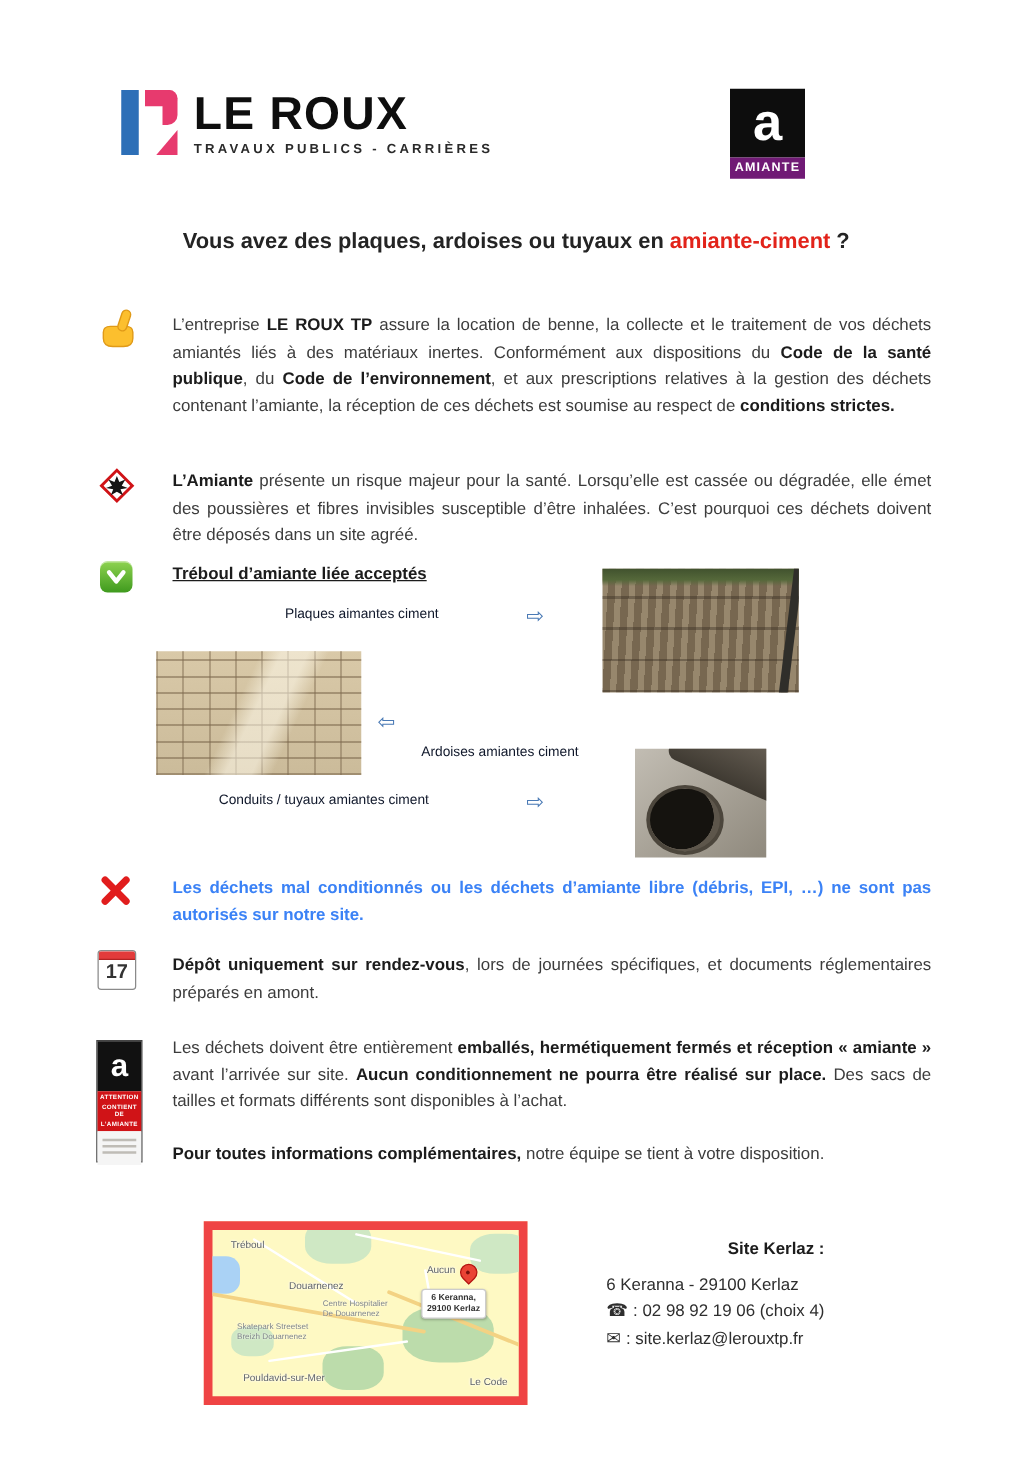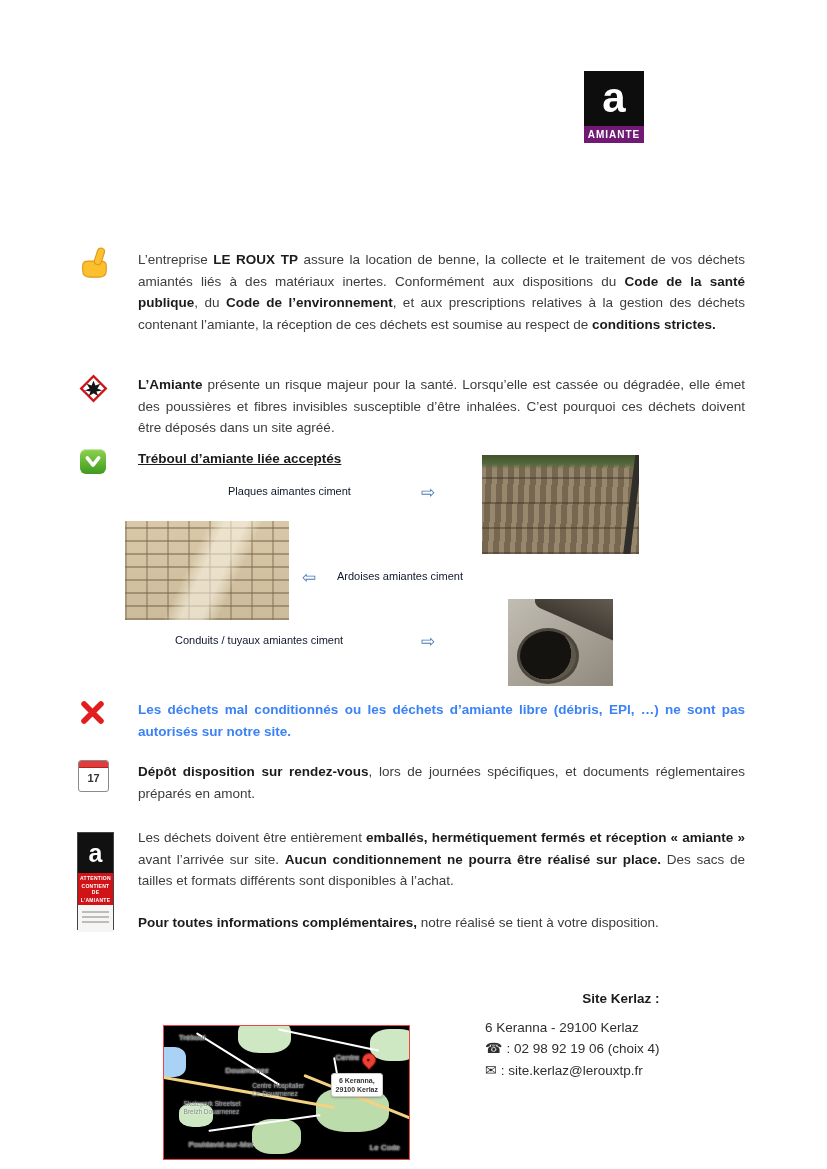--- a/index.html
+++ b/index.html
@@ -46,21 +46,21 @@
 
   
   .ic{position:absolute;}
   .ic-finger{left:77px;top:246px;}
   .ic-hazard{left:78px;top:373px;}
   .ic-green{left:80px;top:449px;width:26px;height:25px;border-radius:6px;
             background:linear-gradient(180deg,#8fd351,#3f9a1e);box-shadow:inset 0 1px 0 rgba(255,255,255,.5);}
   .ic-redx{left:79px;top:699px;}
   .ic-cal{left:78px;top:760px;width:29px;height:30px;background:#fff;border:1.5px solid #8a8a8a;border-radius:3px;overflow:hidden;}
   .cal-top{height:6px;background:#e23b3b;border-bottom:1px solid #b22222;}
-  .cal-num{font-size:11px;font-weight:700;color:#333;text-align:center;line-height:20px;}
+  .cal-num{font-size:16px;font-weight:700;color:#333;text-align:center;line-height:20px;}
 
   .ic-label{left:77px;top:832px;width:37px;height:98px;border:1px solid #444;box-sizing:border-box;}
   .lab-black{height:40px;background:#111;color:#fff;font-size:25px;font-weight:700;text-align:center;line-height:40px;}
   .lab-red{height:32px;background:#d01317;color:#fff;font-size:5px;font-weight:700;text-align:center;
            display:flex;flex-direction:column;justify-content:center;gap:2px;letter-spacing:.3px;}
   .lab-white{height:24px;background:#f5f5f5;padding-top:3px;}
   .lab-white .hl{height:2px;background:#bfbcb6;margin:3px 4px 0 4px;}
 
   
   .photo{position:absolute;overflow:hidden;}
@@ -77,22 +77,22 @@
       repeating-linear-gradient(90deg,rgba(125,105,78,.45) 0 1.6px,rgba(0,0,0,0) 1.6px 21px),
       linear-gradient(180deg,#d9c9a8,#cbbb9a);}
   .photo-pipe{left:508px;top:599px;width:105px;height:87px;
     background:linear-gradient(140deg,#c2bdb3,#8f897d);}
   .pipe-body{position:absolute;left:28%;top:-18%;width:100%;height:52%;background:linear-gradient(180deg,#6a6257,#3f3a32);
              transform:rotate(24deg);border-radius:8px;}
   .pipe-hole{position:absolute;left:9%;top:33%;width:56px;height:50px;border-radius:50%;border:3px solid #4c463c;
              background:radial-gradient(circle at 45% 45%,#15130f 0 62%,#5d564b 63% 78%,#837b6d 79%);}
 
   
-  .map{position:absolute;left:163px;top:977px;width:245px;height:133px;background:#000000;
-       border:1px solid #ef4444;overflow:hidden;margin-top:48px;}
+  .map{position:absolute;left:163px;top:977px;width:245px;height:133px;background:#fef9c3;
+       border:7px solid #ef4444;overflow:hidden;}
   .m-green{position:absolute;background:#cfe8c4;border-radius:40%;}
   .m-green.d{background:#bcdcab;}
   .m-water{position:absolute;background:#aad2f5;border-radius:35%;}
   .m-road{position:absolute;height:3px;border-radius:2px;}
   .m-road.y{background:#f3d283;}
   .m-road.w{background:#ffffff;height:2px;}
   .m-town{position:absolute;font-size:8px;color:#5f6368;text-shadow:0 0 2px #fff,0 0 2px #fff;white-space:nowrap;}
   .m-poi{position:absolute;font-size:6.5px;color:#80868b;width:62px;line-height:1.2;text-shadow:0 0 2px #fff;}
   .m-marker{position:absolute;left:81%;top:20%;width:12px;height:12px;background:#ea4335;border:1px solid #b31412;
             border-radius:50% 50% 50% 0;transform:rotate(-45deg);}
@@ -103,26 +103,39 @@
 
   .contact{position:absolute;left:485px;top:988px;font-size:13.5px;color:#2e2e2e;line-height:21.5px;}
   .c-title{font-weight:700;margin-bottom:7px;color:#1c1c1c;text-align:right;}
   .c-ic{margin-right:4px;font-size:14px;}
 </style>
 </head>
 <body>
 
 <div class="page">
 
+  <div class="leroux">
+    <div class="mark">
+      <div class="bar"></div>
+      <div class="arch-h"></div>
+      <div class="arch-v"></div>
+      <div class="tri"></div>
+    </div>
+    <div>
+      <div class="logo-title">LE ROUX</div>
+      <div class="logo-sub">TRAVAUX PUBLICS - CARRIÈRES</div>
+    </div>
+  </div>
 
   <div class="badge">
     <div class="badge-a">a</div>
     <div class="badge-band">AMIANTE</div>
   </div>
 
+  <h1 class="title"><span>Vous avez des plaques, ardoises ou tuyaux en </span><span class="red">amiante-ciment</span><span> ?</span></h1>
 
   <div class="ic ic-finger">
     <svg viewBox="0 0 36 36" width="34" height="34">
       <path d="M6 21 q0 -5 6 -5 l13 0 q6 0 6 5 l0 5 q0 7 -8 7 l-9 0 q-8 0 -8 -7 z" fill="#fcbf2e" stroke="#e09a18" stroke-width="1.2"></path>
       <rect x="20" y="2" width="7.5" height="18" rx="3.7" fill="#fcbf2e" stroke="#e09a18" stroke-width="1.2" transform="rotate(18 23.7 11)"></rect>
     </svg>
   </div>
   <p class="para p-intro"><span>L’entreprise </span><span class="b">LE ROUX TP</span><span> assure la location de benne, la collecte et le traitement de vos déchets amiantés liés à des matériaux inertes. Conformément aux dispositions du </span><span class="b">Code de la santé publique</span><span>, du </span><span class="b">Code de l’environnement</span><span>, et aux prescriptions relatives à la gestion des déchets contenant l’amiante, la réception de ces déchets est soumise au respect de </span><span class="b">conditions strictes.</span></p>
 
   <div class="ic ic-hazard">
@@ -141,77 +154,77 @@
   <div class="acc-head">Tréboul d’amiante liée acceptés</div>
 
   <span class="acc-label" style="left:228px;top:485px">Plaques aimantes ciment</span>
   <span class="acc-arrow" style="left:421px;top:484px">⇨</span>
   <div class="photo photo-plaques">
     <div class="rail"></div>
   </div>
 
   <div class="photo photo-ardoises"></div>
   <span class="acc-arrow" style="left:302px;top:569px">⇦</span>
-  <span class="acc-label" style="left:337px;top:570px">Ardoises amiantes ciment</span>
+  <span class="acc-label" style="left:337px;top:596px">Ardoises amiantes ciment</span>
 
   <span class="acc-label" style="left:175px;top:634px">Conduits / tuyaux amiantes ciment</span>
   <span class="acc-arrow" style="left:421px;top:633px">⇨</span>
   <div class="photo photo-pipe">
     <div class="pipe-body"></div>
     <div class="pipe-hole"></div>
   </div>
 
   <div class="ic ic-redx">
     <svg viewBox="0 0 24 24" width="27" height="27">
       <path d="M4.5 4.5 L19.5 19.5 M19.5 4.5 L4.5 19.5" stroke="#e11d1d" stroke-width="5" stroke-linecap="round"></path>
     </svg>
   </div>
   <p class="para p-notallowed allbold"><span class="b">Les déchets mal conditionnés ou les déchets d’amiante libre (débris, EPI, …) ne sont pas autorisés sur notre site.</span></p>
 
   <div class="ic ic-cal">
     <div class="cal-top"></div>
     <div class="cal-num">17</div>
   </div>
-  <p class="para p-appointment"><span class="b">Dépôt disposition sur rendez-vous</span><span>, lors de journées spécifiques, et documents réglementaires préparés en amont.</span></p>
+  <p class="para p-appointment"><span class="b">Dépôt uniquement sur rendez-vous</span><span>, lors de journées spécifiques, et documents réglementaires préparés en amont.</span></p>
 
   <div class="ic ic-label">
     <div class="lab-black">a</div>
     <div class="lab-red">
       <div>ATTENTION</div>
       <div>CONTIENT DE</div>
       <div>L’AMIANTE</div>
     </div>
     <div class="lab-white">
       <div class="hl"></div>
       <div class="hl"></div>
       <div class="hl"></div>
     </div>
   </div>
   <p class="para p-packaging"><span>Les déchets doivent être entièrement </span><span class="b">emballés, hermétiquement fermés et réception « amiante »</span><span> avant l’arrivée sur site. </span><span class="b">Aucun conditionnement ne pourra être réalisé sur place.</span><span> Des sacs de tailles et formats différents sont disponibles à l’achat.</span></p>
 
-  <p class="para p-info"><span class="b">Pour toutes informations complémentaires,</span><span> notre réalisé se tient à votre disposition.</span></p>
+  <p class="para p-info"><span class="b">Pour toutes informations complémentaires,</span><span> notre équipe se tient à votre disposition.</span></p>
 
   <div class="map">
     <div class="m-water" style="left:-4%;top:16%;width:13%;height:22%"></div>
     <div class="m-green" style="left:30%;top:-6%;width:22%;height:26%"></div>
     <div class="m-green d" style="left:62%;top:46%;width:30%;height:34%"></div>
     <div class="m-green" style="left:84%;top:2%;width:20%;height:24%"></div>
     <div class="m-green d" style="left:36%;top:70%;width:20%;height:26%"></div>
     <div class="m-green" style="left:6%;top:58%;width:14%;height:18%"></div>
 
     <div class="m-road y" style="left:-5%;top:48%;width:75%;transform:rotate(10deg)"></div>
     <div class="m-road y" style="left:55%;top:55%;width:55%;transform:rotate(22deg)"></div>
     <div class="m-road w" style="left:10%;top:24%;width:40%;transform:rotate(32deg)"></div>
     <div class="m-road w" style="left:46%;top:10%;width:42%;transform:rotate(12deg)"></div>
     <div class="m-road w" style="left:18%;top:72%;width:46%;transform:rotate(-8deg)"></div>
     <div class="m-road w" style="left:66%;top:30%;width:8%;transform:rotate(80deg)"></div>
 
     <span class="m-town" style="left:6%;top:5%">Tréboul</span>
     <span class="m-town" style="left:25%;top:30%">Douarnenez</span>
-    <span class="m-town" style="left:70%;top:20%">Centre</span>
+    <span class="m-town" style="left:70%;top:20%">Aucun</span>
     <span class="m-town" style="left:10%;top:86%">Pouldavid-sur-Mer</span>
     <span class="m-town" style="left:84%;top:88%">Le Code</span>
 
     <span class="m-poi" style="left:36%;top:42%">Centre Hospitalier De Douarnenez</span>
     <span class="m-poi" style="left:8%;top:56%">Skatepark Streetset Breizh Douarnenez</span>
 
     <div class="m-marker"></div>
     <div class="m-box">
       <div>6 Keranna,</div>
       <div>29100 Kerlaz</div>

